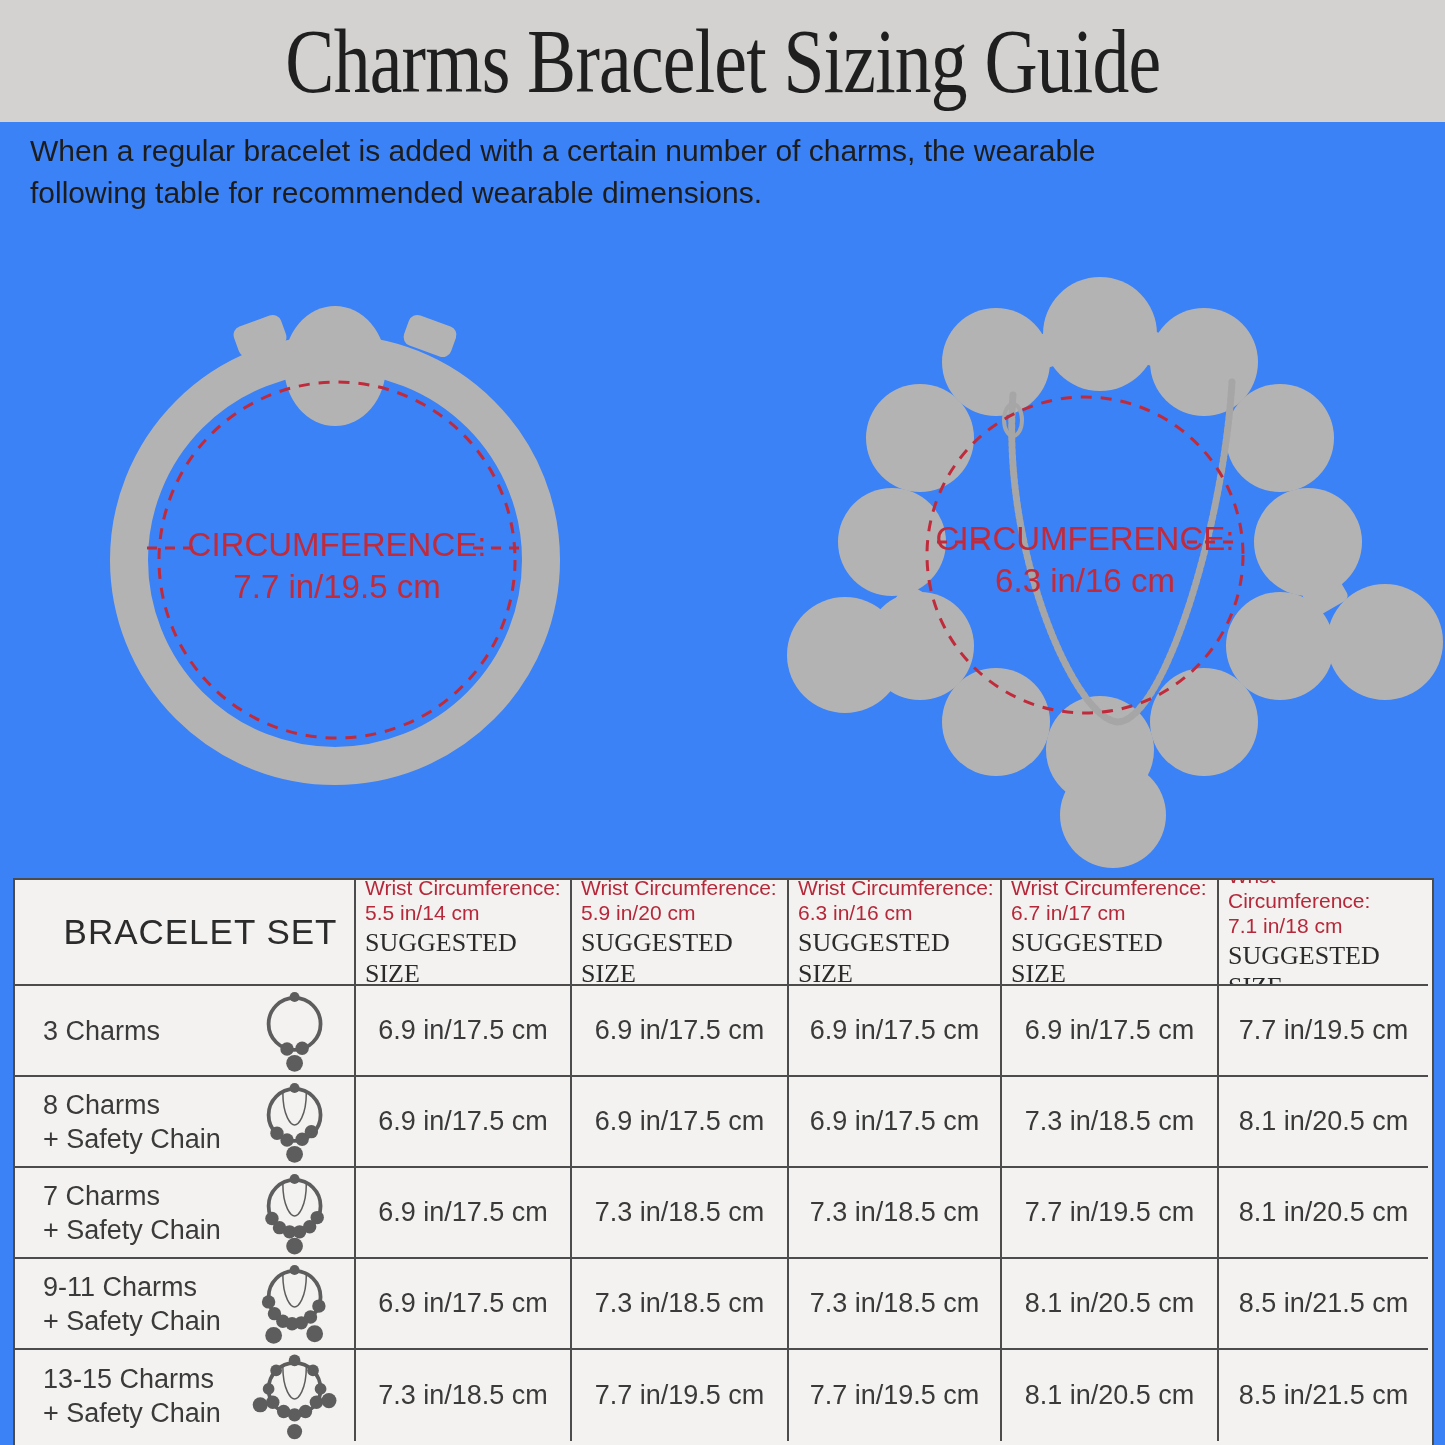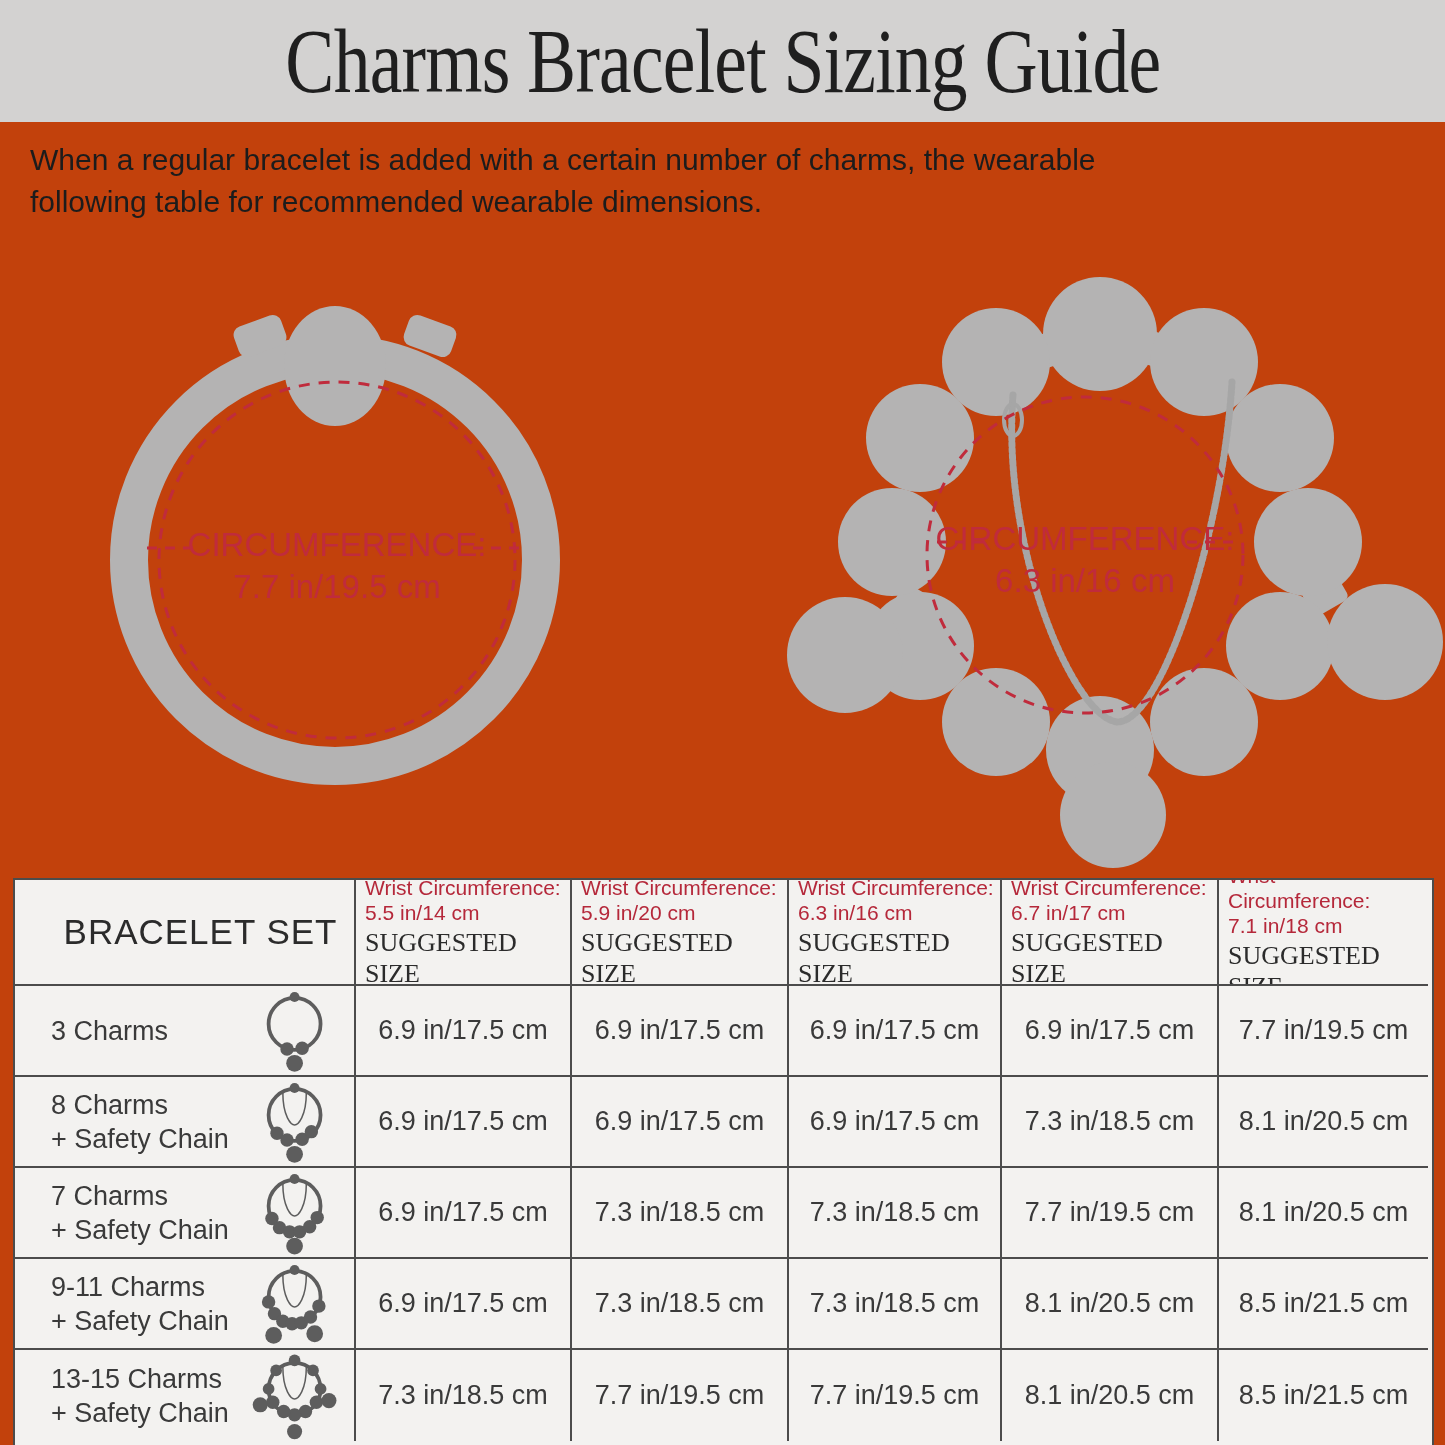--- a/index.html
+++ b/index.html
@@ -1,33 +1,33 @@
 <!DOCTYPE html>
 <html><head>
 <meta charset="utf-8">
 <style>
   html,body{margin:0;padding:0;}
   .canvas{
     position:relative;width:1445px;height:1445px;
-    background:#c2410c;overflow:hidden;
+    background:#3b82f6;overflow:hidden;
     font-family:"Liberation Sans",sans-serif;color:#1d1d1d;
   }
   
   .banner{
     position:absolute;top:0;left:0;width:1445px;height:122px;
     background:#d3d2d1;display:flex;align-items:center;justify-content:center;
   }
   .banner h1{
     margin:0;font-family:"Liberation Serif",serif;font-weight:500;
     font-size:92px;color:#1f1f1f;white-space:nowrap;
     transform:scaleX(0.8);transform-origin:center;letter-spacing:-1px;
   }
   
   .intro{
-    position:absolute;top:139px;left:30px;width:1390px;
+    position:absolute;top:130px;left:30px;width:1390px;
     font-size:30px;line-height:42px;color:#1c1c1c;
   }
   
   .diagram{position:absolute;}
   .diagram text{
     font-family:"Liberation Sans",sans-serif;font-size:33px;fill:#c02b3c;
   }
   
   .sizing-table{
     position:absolute;top:878px;left:13px;width:1417px;height:565px;
@@ -43,21 +43,21 @@
   }
   .cell.last-col{border-right:none;}
   .cell.last-row{border-bottom:none;}
   .hdr-set{align-items:center;padding-left:32px;}
   .hdr-set span{font-size:35px;color:#2b2b2b;letter-spacing:1px;}
   .hdr-col{padding:6px 6px 6px 9px;justify-content:center;}
   .hdr-red{color:#b5283a;font-size:21px;line-height:25px;}
   .hdr-black{color:#2b2b2b;font-size:26px;line-height:31px;margin-top:2px;font-family:Liberation Serif, serif;}
   .val{align-items:center;font-size:27px;color:#3a3a3a;}
   .rowlabel{flex-direction:row;align-items:center;}
-  .rowlabel .labwrap{flex:1;padding-left:36px;font-size:27px;line-height:34px;color:#3a3a3a;}
+  .rowlabel .labwrap{flex:1;padding-left:28px;font-size:27px;line-height:34px;color:#3a3a3a;}
   .rowlabel .iconwrap{width:118px;display:flex;justify-content:center;align-items:center;}
 </style>
 </head>
 <body>
 
 <div class="canvas">
 
   <div class="banner">
     <h1>Charms Bracelet Sizing Guide</h1>
   </div>

